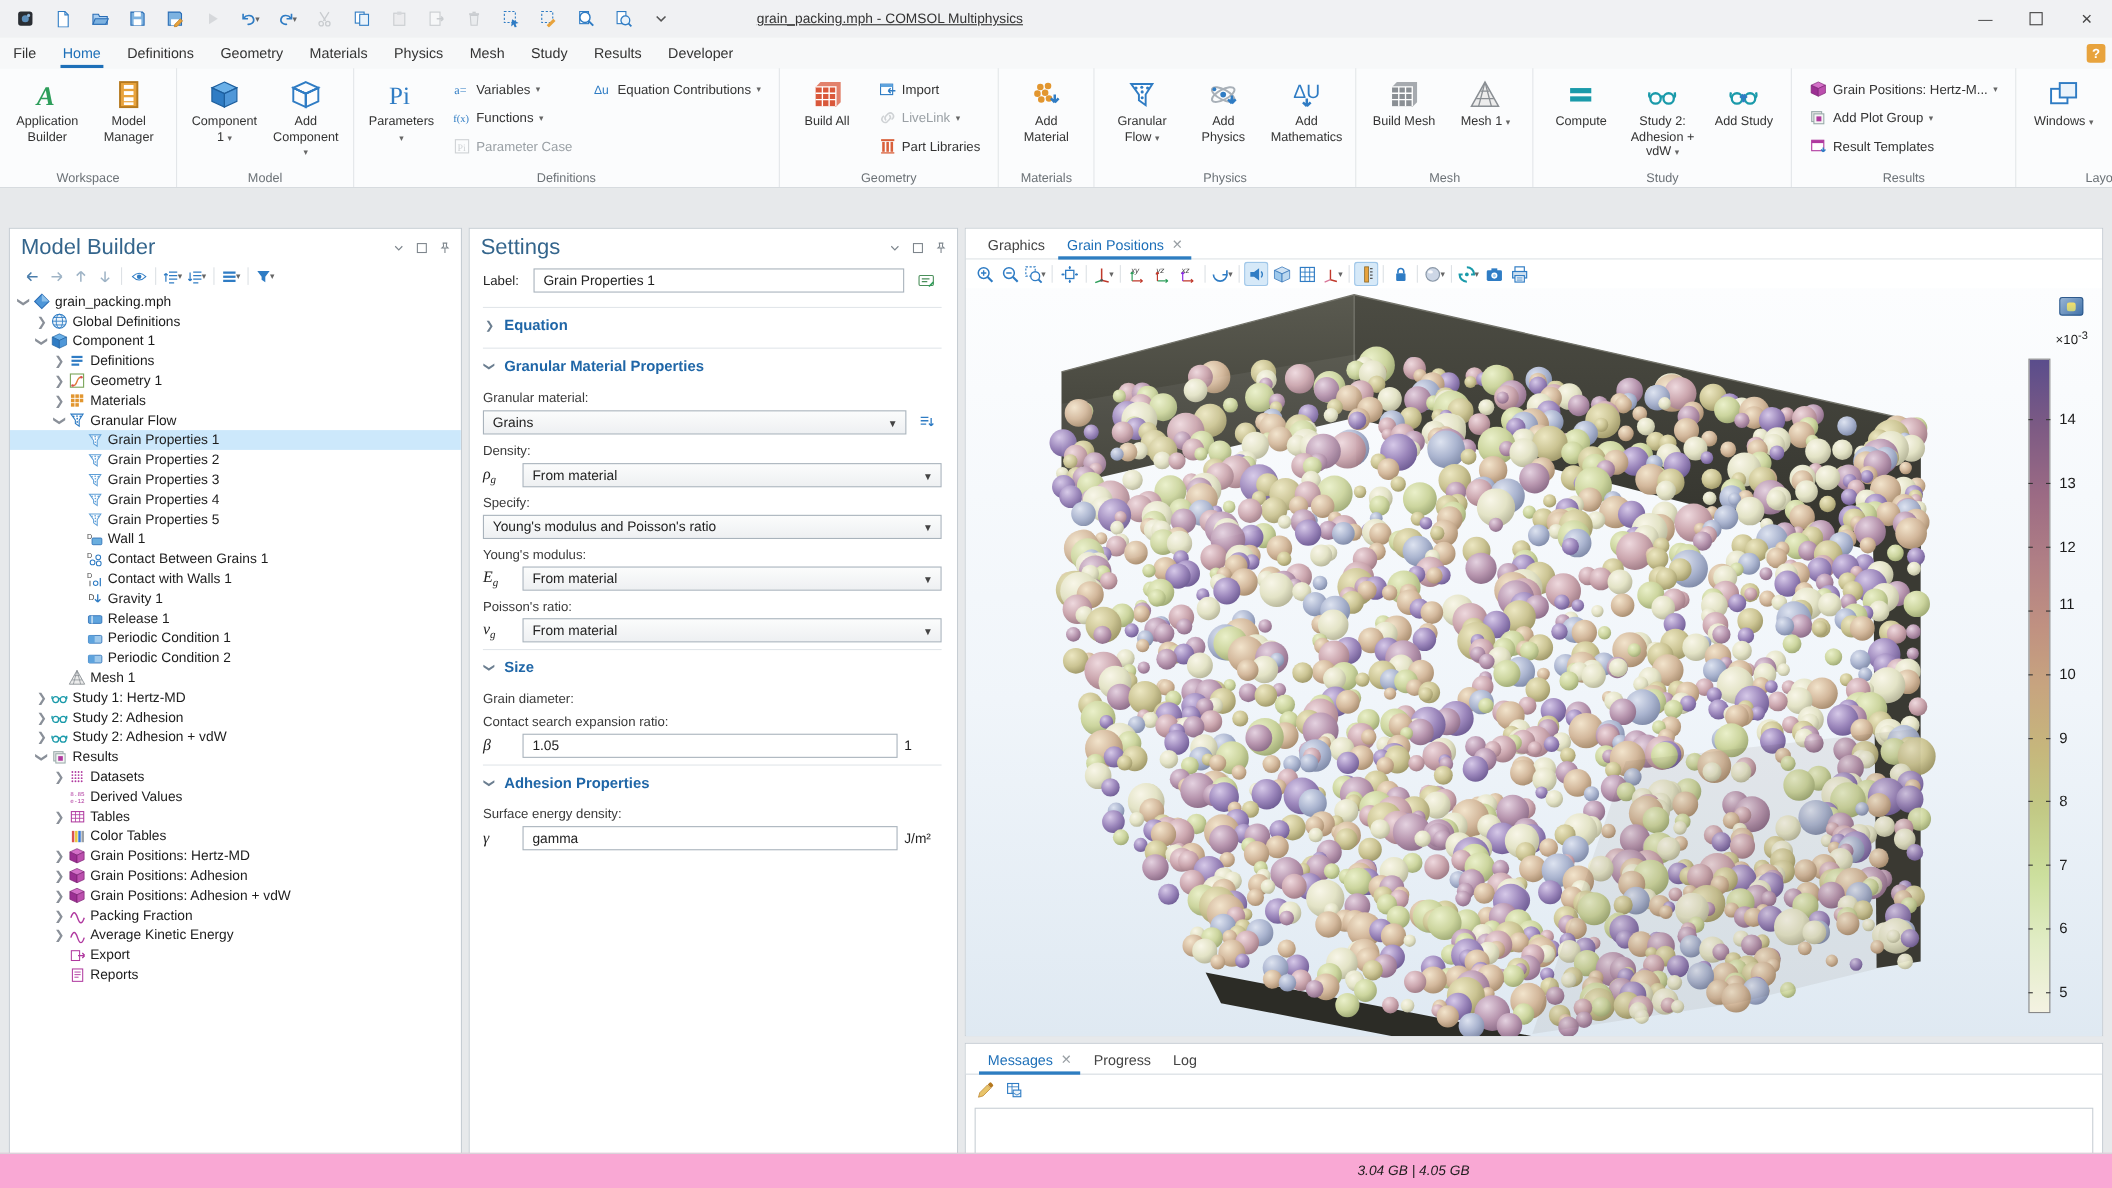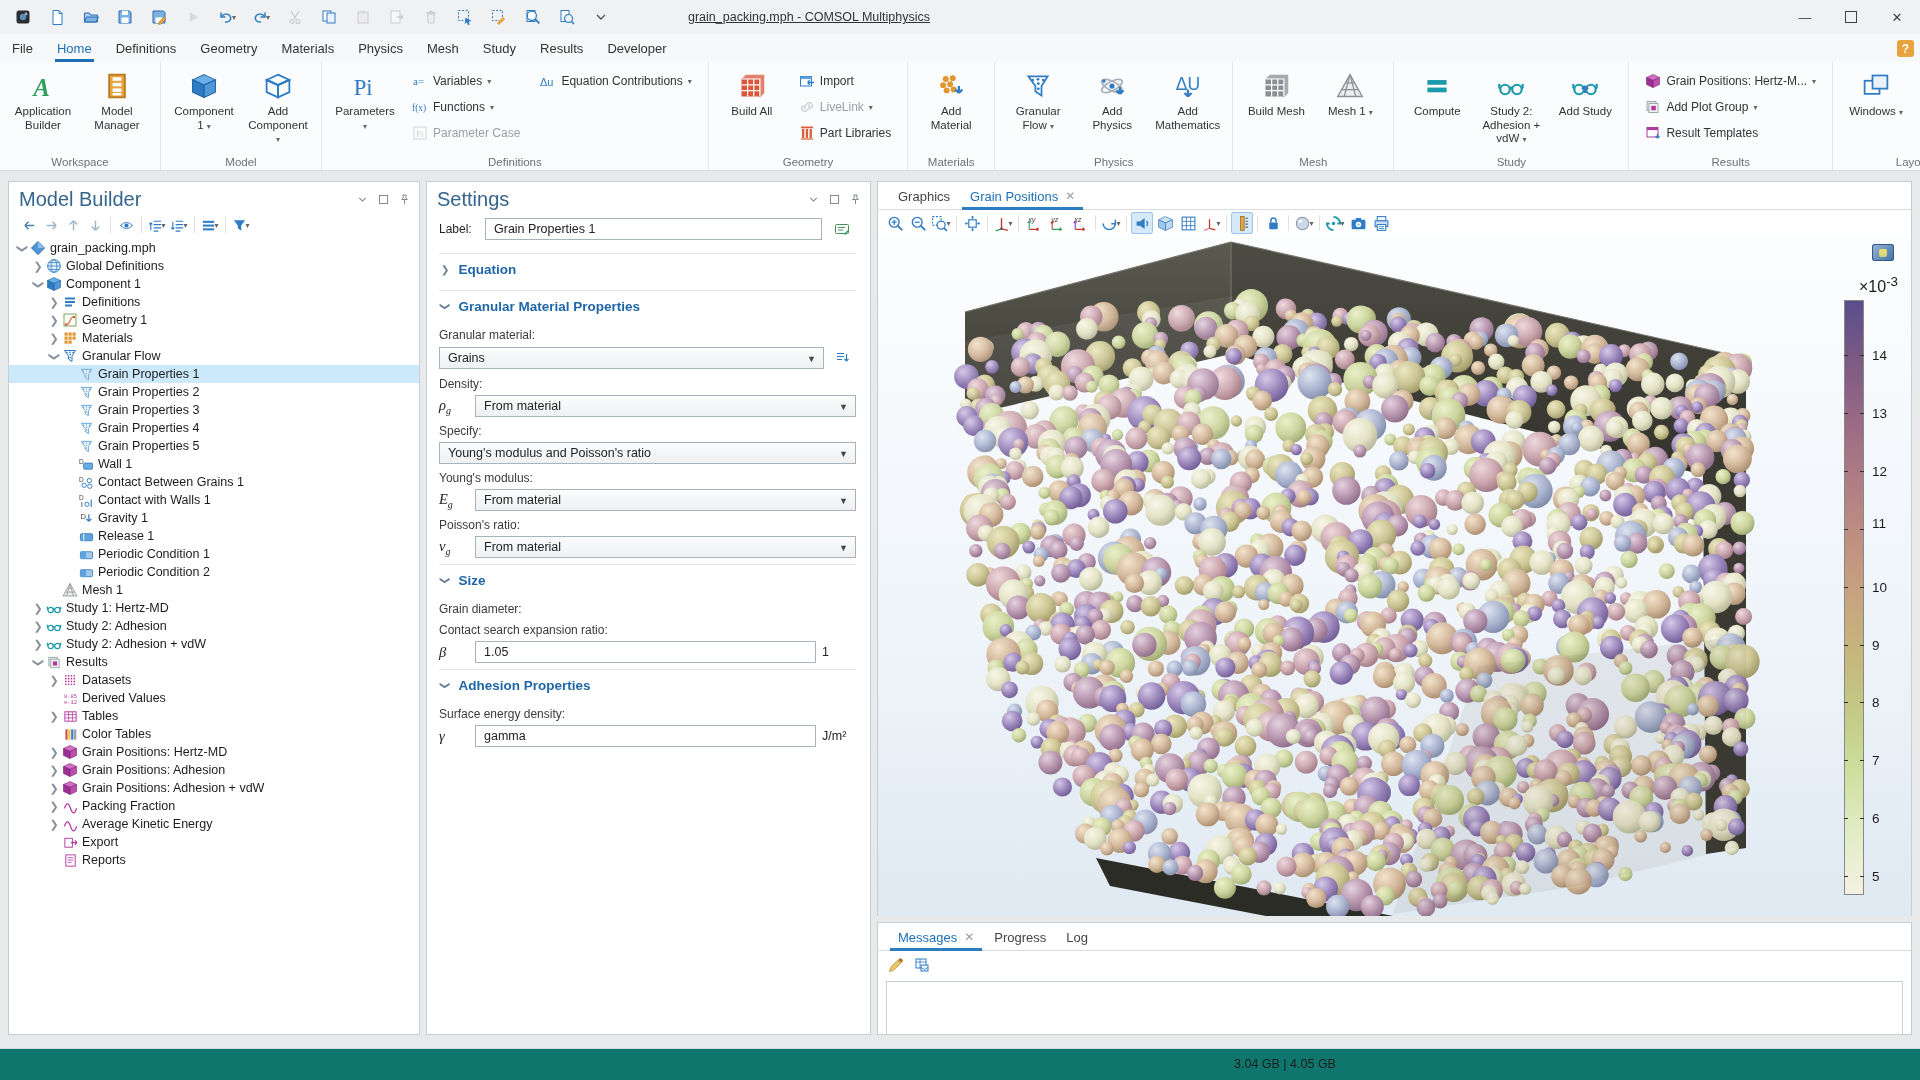--- a/index.html
+++ b/index.html
@@ -30,21 +30,21 @@
   .rbtn-lg{display:flex;flex-direction:column;align-items:center;justify-content:flex-start;min-width:62px;max-width:128px;
     padding:4px 6px;border-radius:3px;text-align:center;}
   .rbtn-lg .ric{height:32px;display:flex;align-items:center;justify-content:center;}
   .rlbl{font-size:11.5px;line-height:13.5px;color:#333;margin-top:3px;}
   .rstack{display:flex;flex-direction:column;justify-content:flex-start;margin:2px 4px;}
   .rbtn-sm{display:flex;align-items:center;gap:5px;height:26px;padding:0 6px;font-size:12px;color:#333;border-radius:3px;white-space:nowrap;}
   .rbtn-sm.dis{color:#9aa0a5}
   .rbtn-sm.dis svg{opacity:.45}
   .dd{font-size:8px;color:#666;}
   
-  .panel{position:absolute;background:#fff;border:1px solid #c6cdd3;box-sizing:border-box;}
+  .panel{position:absolute;background:#fff;border:1px solid #c6cdd3;box-sizing:border-box;margin-top:26px;}
   #model-builder{left:8px;top:181px;width:412px;height:854px;}
   #settings{left:426px;top:181px;width:445px;height:854px;}
   #graphics{left:877px;top:181px;width:1035px;height:735px;}
   #messages{left:877px;top:922px;width:1035px;height:113px;}
   .phdr{display:flex;align-items:center;padding:6px 8px 2px 10px;}
   .ptitle{font-size:20px;color:#34658c;font-weight:400;}
   .hdr-icons{margin-left:auto;display:flex;gap:8px;align-items:center;}
   .hdr-icons span{display:flex}
   
   #mb-toolbar{display:flex;align-items:center;gap:2px;padding:2px 8px 4px 10px;}
@@ -86,29 +86,29 @@
   .tclose{color:#9aa0a5;font-size:12px;}
   #gtoolbar{display:flex;align-items:center;height:26px;padding:0 6px;gap:1px;background:#fff;}
   .gbtn{height:22px;min-width:22px;display:flex;align-items:center;justify-content:center;border-radius:3px;position:relative;}
   .gbtn.toggled{background:#d6e9f8;box-shadow:inset 0 0 0 1px #9fc6e8;}
   #gcanvas{position:relative;width:1033px;height:680px;background:linear-gradient(180deg,#fcfdfe 0%,#f0f5fa 55%,#dfe9f2 100%);overflow:hidden;}
   #scene{position:absolute;left:0;top:0;}
   #colorbar{position:absolute;left:966px;top:64px;width:20px;height:595px;border:1px solid #888;box-sizing:border-box;
     background:linear-gradient(180deg,#5a4d8c 0%,#7c5a84 10%,#9c6b84 21%,#b07f85 31%,#c09181 41%,#c7a47f 50%,#c6b77c 60%,#c2c985 69%,#ccdf9d 79%,#e0ecc4 89%,#f4f2e2 100%);}
   .cbtick{position:absolute;width:4px;height:1px;background:#333;}
   .cblabel{position:absolute;left:994px;font-size:13.5px;color:#1c1c1c;transform:translateY(-50%);}
-  #cb-exp{position:absolute;left:930px;top:38px;width:90px;text-align:right;font-size:16px;color:#1c1c1c;}
+  #cb-exp{position:absolute;left:930px;top:38px;width:90px;text-align:right;font-size:12px;color:#1c1c1c;}
   #legend-toggle{position:absolute;left:994px;top:8px;width:22px;height:17px;border-radius:3px;background:linear-gradient(135deg,#9db8d6,#3d6fa8);
     box-shadow:inset 0 0 0 1px #2f5a8c;display:flex;align-items:center;justify-content:center;}
   #legend-toggle i{width:8px;height:8px;border-radius:2px;background:linear-gradient(180deg,#f4e06a,#c9d27e);display:block;}
   
   #msg-toolbar{display:flex;align-items:center;gap:6px;height:24px;padding:2px 8px;}
   #msg-body{margin:2px 8px 8px;height:52px;background:#fff;border:1px solid #c8cfd5;}
   
-  #statusbar{position:absolute;left:0;top:1048px;width:1920px;height:32px;background:#0f766e;border-top:1px solid #d6d9dc;}
+  #statusbar{position:absolute;left:0;top:1048px;width:1920px;height:32px;background:#f9a8d4;border-top:1px solid #d6d9dc;font-style:italic;}
   #mem{position:absolute;left:1285px;top:8px;transform:translateX(-50%);font-size:12.5px;color:#1c1c1c;}
   svg{display:block}
 </style>
 </head>
 <body class="noselect">
 
 <div id="titlebar">
   <div id="qat">
       <div class="qbtn">
         <span>

